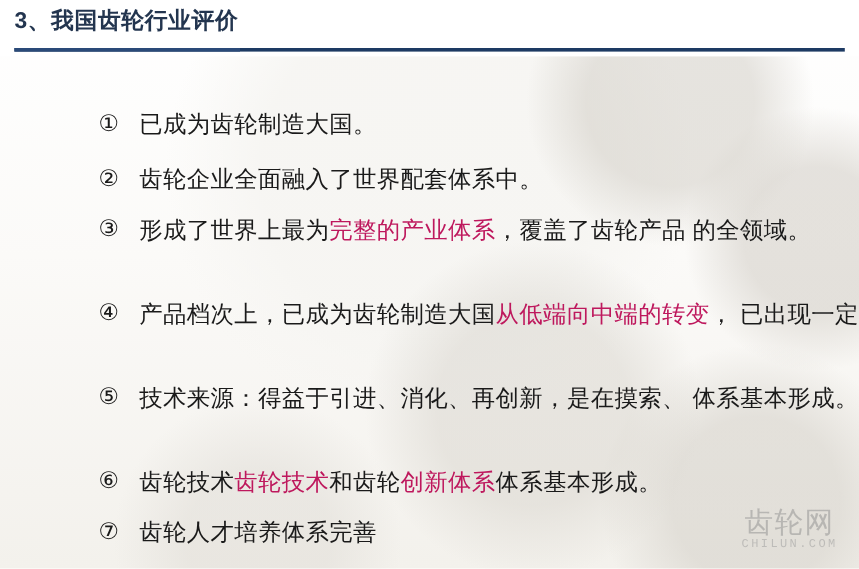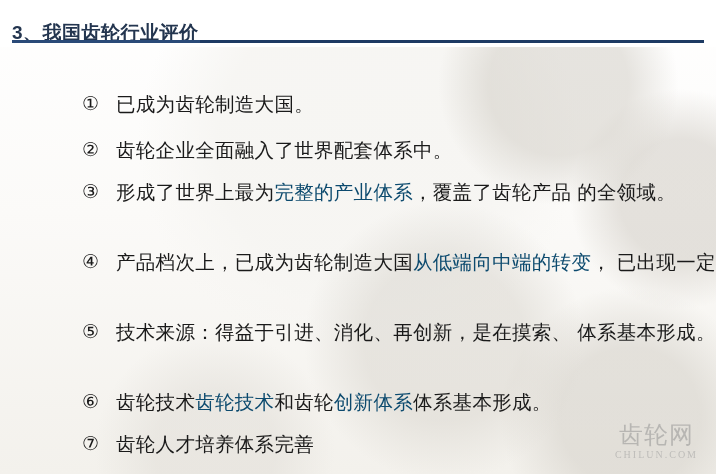--- a/index.html
+++ b/index.html
@@ -40,21 +40,21 @@
     left: 0;
     top: 0;
     width: 716px;
     height: 47px;
     background: #ffffff;
     z-index: 3;
   }
   .header-title {
     position: absolute;
     left: 12px;
-    top: 20px;
+    top: 4px;
     font-size: 19px;
     font-weight: bold;
     color: #23354f;
     letter-spacing: 0.5px;
     white-space: nowrap;
   }
   .header-rule {
     position: absolute;
     left: 12px;
     top: 40px;
@@ -96,21 +96,21 @@
     text-align: left;
   }
   .text-col {
     display: block;
     text-align: right;
   }
   .line {
     white-space: nowrap;
   }
   .hl {
-    color: #0c4a6e;
+    color: #be185d;
   }
   .watermark {
     position: absolute;
     right: 18px;
     bottom: 14px;
     z-index: 4;
     opacity: 0.5;
     display: flex;
     flex-direction: column;
     align-items: center;
@@ -120,21 +120,21 @@
     font-size: 24px;
     color: #8e8e8e;
     letter-spacing: 1px;
     font-family: "DejaVu Sans", sans-serif;
   }
   .wm-sub {
     font-size: 10px;
     color: #9a9a9a;
     letter-spacing: 2px;
     margin-top: -2px;
-    font-family: Liberation Serif, serif;
+    font-family: Liberation Mono, monospace;
   }
 </style>
 </head>
 <body>
 
 <div class="slide">
   <div class="bg-texture"></div>
 
   <div class="header">
     <div class="header-title">3、我国齿轮行业评价</div>

